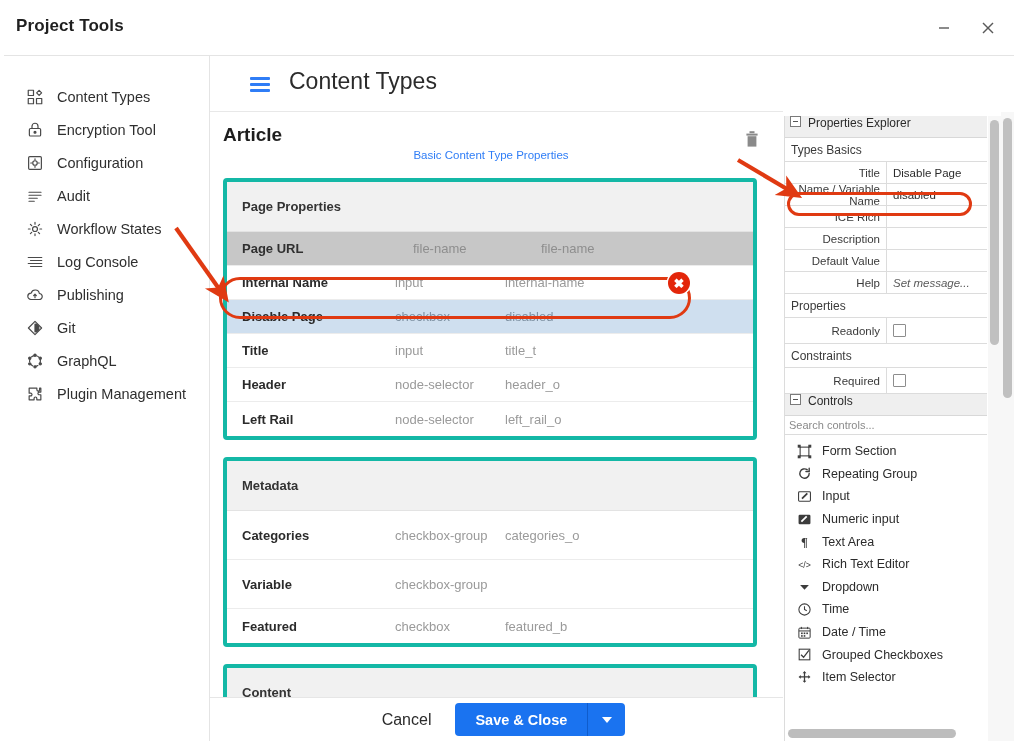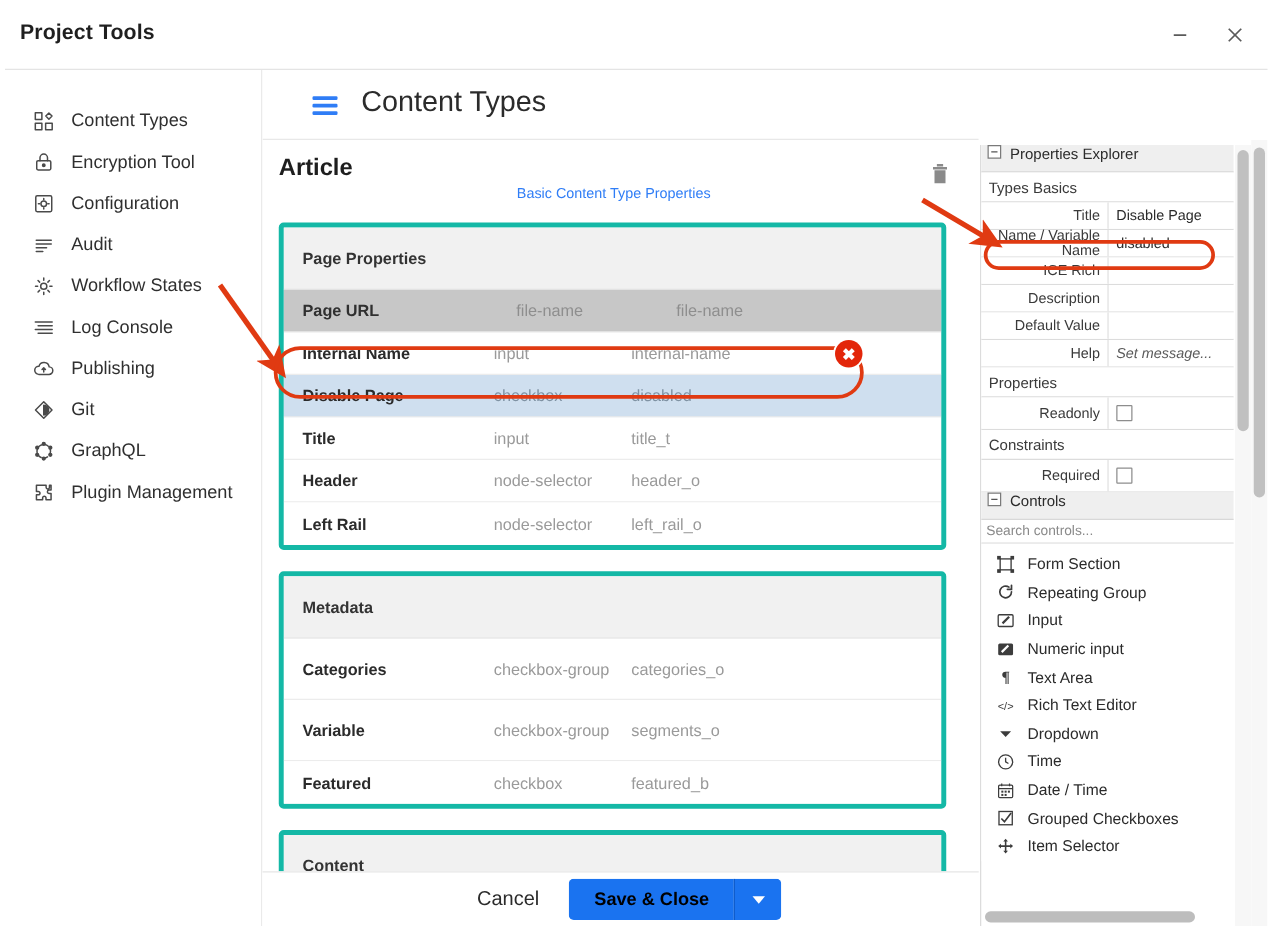--- a/index.html
+++ b/index.html
@@ -107,21 +107,21 @@
     position: absolute; left: 210px; top: 697px; width: 573px; height: 44px;
     background: #fff; border-top: 1px solid #e6e6e6;
     display: flex; align-items: center; justify-content: center;
   }
   .btn-cancel {
     font-size: 16px; color: #2b2b2b; background: none; border: none;
     padding: 6px 14px; cursor: default; font-family: inherit;
   }
   .btn-split { display: flex; align-items: stretch; margin-left: 10px; border-radius: 4px; overflow: hidden; }
   .btn-primary {
-    background: #1a73f0; color: #000000; border: none;
+    background: #1a73f0; color: #ffffff; border: none;
     font-size: 14.5px; font-weight: bold; padding: 0 20px; height: 33px;
     cursor: default; font-family: inherit;
   }
   .btn-caret {
     background: #1a73f0; border: none; border-left: 1px solid #0f5ccc;
     width: 38px; height: 33px; display: flex; align-items: center; justify-content: center;
     cursor: default;
   }
   .btn-caret i {
     display: block; width: 0; height: 0;
@@ -382,21 +382,20 @@
           <div class="card">
             <div class="card-head">Metadata</div>
             <div class="row h48">
               <div class="c1">Categories</div>
               <div class="c2">checkbox-group</div>
               <div class="c3">categories_o</div>
             </div>
             <div class="row h48">
               <div class="c1">Variable</div>
               <div class="c2">checkbox-group</div>
-              <div class="c3">segments_o</div>
             </div>
             <div class="row h36">
               <div class="c1">Featured</div>
               <div class="c2">checkbox</div>
               <div class="c3">featured_b</div>
             </div>
           </div>
           <div class="card">
             <div class="card-head">Content</div>
             <div class="row h36">

